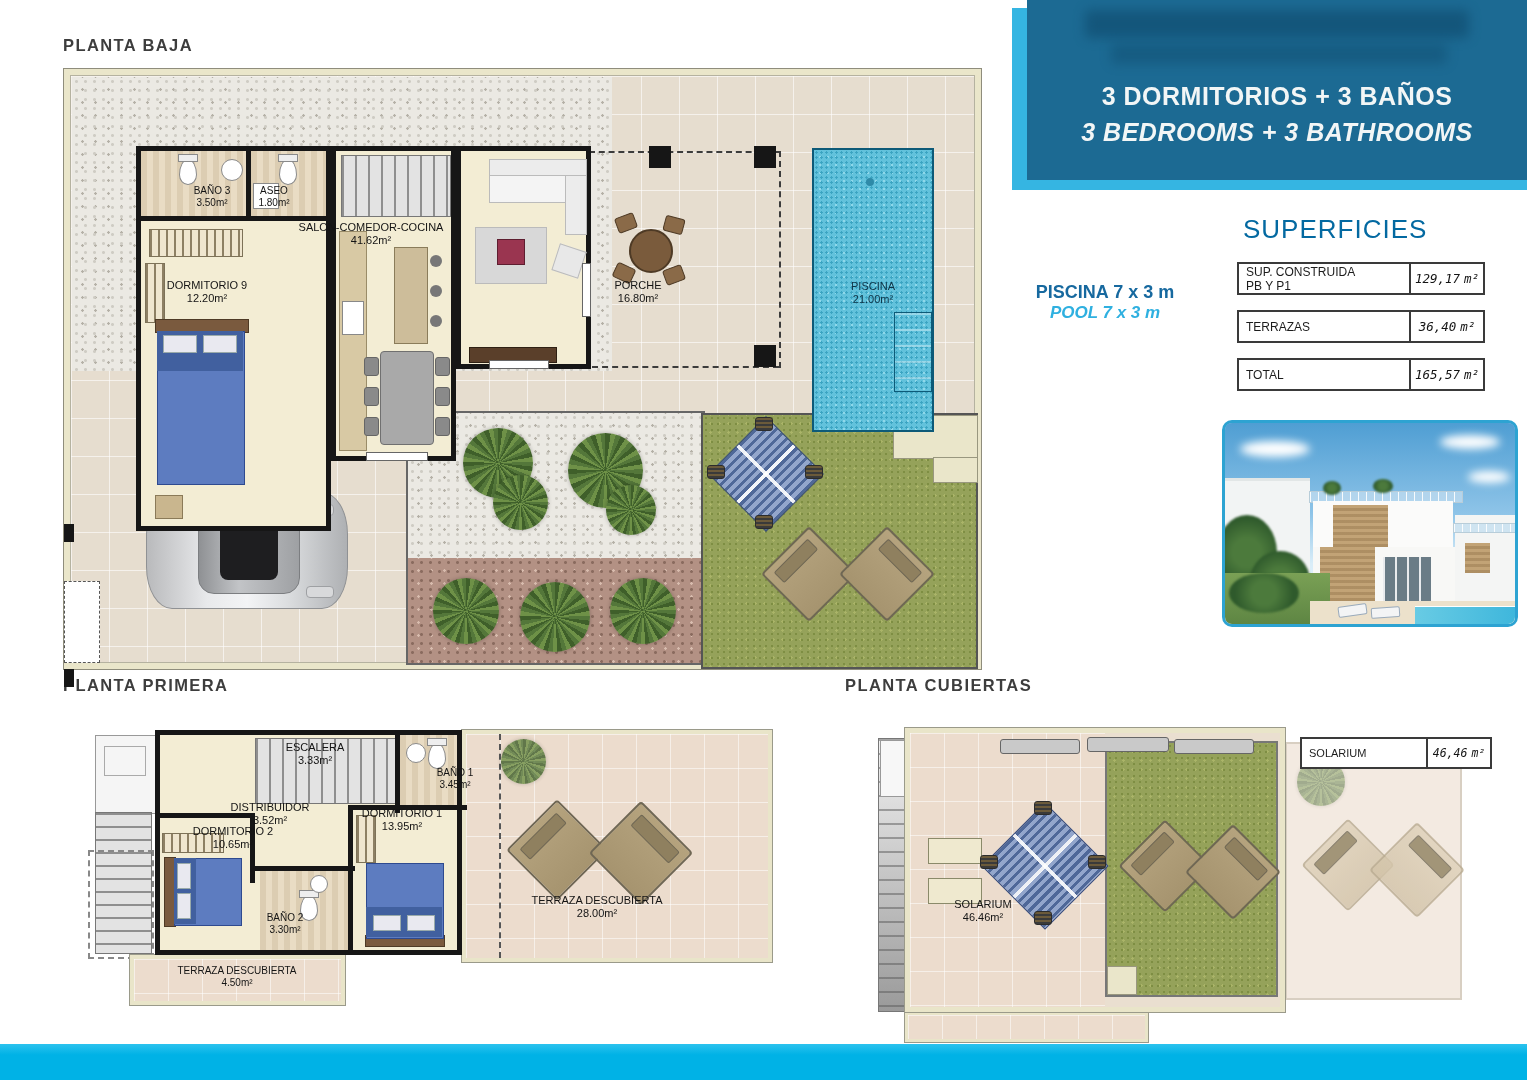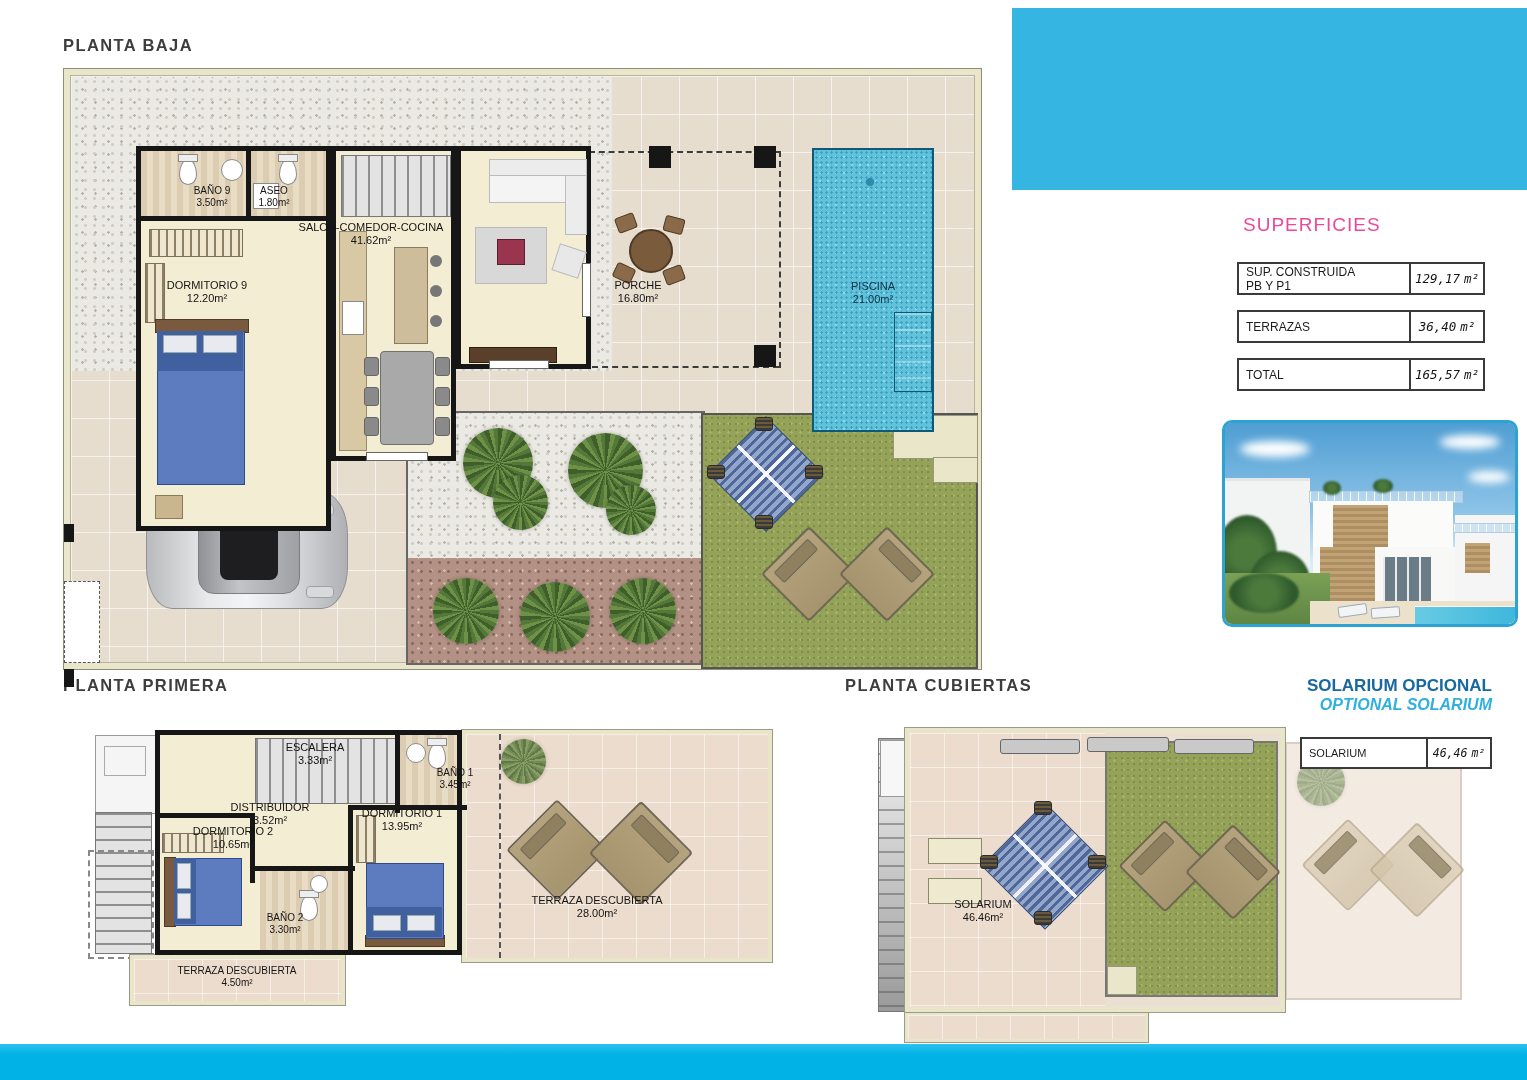--- a/index.html
+++ b/index.html
@@ -67,21 +67,21 @@
   .rlabel span{display:block;}
   .rlabel.sm{font-size:10px;}
   .plan-title{position:absolute;font-size:16.5px;font-weight:600;letter-spacing:1.4px;color:#3d3d3d;}
   
   .banner-cyan{position:absolute;background:#35b5e2;}
   .banner-dark{position:absolute;background:#1c6a93;overflow:hidden;}
   .wm{position:absolute;background:#0d4668;opacity:.55;filter:blur(6px);border-radius:4px;}
   .banner-text{position:absolute;left:0;right:0;text-align:center;color:#f2f6f6;font-weight:800;}
   .note-es{color:#17699f;font-weight:800;font-size:18px;}
   .note-en{color:#2fb0e0;font-weight:800;font-style:italic;font-size:17px;}
-  .sup-title{position:absolute;font-size:19px;color:#ec4899;letter-spacing:1px;}
+  .sup-title{position:absolute;font-size:26px;color:#0369a1;letter-spacing:1px;}
   .srow{position:absolute;width:248px;height:33px;border:2px solid #3a3a3a;background:#fff;
         display:flex;align-items:center;box-sizing:border-box;}
   .srow .lab{flex:1;padding-left:7px;font-size:12px;color:#1c1c1c;}
   .srow .val{width:72px;border-left:2px solid #3a3a3a;height:100%;display:flex;align-items:center;
         justify-content:center;font-family:"DejaVu Sans Mono",monospace;font-size:12.5px;font-style:italic;gap:4px;}
   .photo{position:absolute;border:3px solid #2da3d2;border-radius:10px;overflow:hidden;background:#8ec4e8;}
   .bottom-bar{position:absolute;background:linear-gradient(180deg,#2cc2ee 0%,#00b2e6 30%,#00b2e6 100%);}
   .ph{position:absolute;}
   .ph-bush{position:absolute;background:radial-gradient(circle,#4c7a3c 30%,#2f5a2c 72%);border-radius:50%;filter:blur(1px);}
   .stone{background-color:#c2a376;background-image:repeating-linear-gradient(0deg,rgba(120,90,50,.28) 0 3px,transparent 3px 6px);}
@@ -210,21 +210,21 @@
       <div class="pchair" style="left:52px;top:100px;width:16px;height:12px;"></div>
       <div class="lounger" style="left:72px;top:125px;width:64px;height:64px;transform:rotate(-45deg);"></div>
       <div class="lounger" style="left:150px;top:125px;width:64px;height:64px;transform:rotate(45deg);"></div>
     </div>
 
     <div class="abs" style="left:0;top:512px;width:34px;height:80px;background:#fff;border:1px dashed #555;z-index:6;"></div>
     <div class="wall" style="left:0;top:455px;width:10px;height:18px;z-index:6;"></div>
     <div class="wall" style="left:0;top:600px;width:10px;height:18px;z-index:6;"></div>
 
     <div class="rlabel sm" style="left:113px;top:116px;width:70px;">
-      <span>BAÑO 9</span>
+      <span>BAÑO 3</span>
         <span>3.50m²</span>
     </div>
     <div class="rlabel sm" style="left:182px;top:116px;width:56px;">
       <span>ASEO</span>
         <span>1.80m²</span>
     </div>
     <div class="rlabel" style="left:227px;top:152px;width:160px;">
       <span>SALON-COMEDOR-COCINA</span>
         <span>41.62m²</span>
     </div>
@@ -354,21 +354,31 @@
     <div class="abs" style="left:427px;top:27px;width:177px;height:258px;background:#f3eae1;border:2px solid #d8cfc2;box-sizing:border-box;">
       <div class="palm faint" style="left:10px;top:14px;width:48px;height:48px;"></div>
       <div class="lounger pale" style="left:28px;top:88px;width:62px;height:62px;transform:rotate(-45deg);"></div>
       <div class="lounger pale" style="left:96px;top:92px;width:64px;height:64px;transform:rotate(45deg);"></div>
     </div>
 
     <div class="abs tile-pink" style="left:47px;top:297px;width:243px;height:30px;border:3px solid #e9e5c9;outline:1px solid #9a9a8a;box-sizing:border-box;"></div>
   </div>
 
   <div class="banner-cyan" style="left:1012px;top:8px;width:515px;height:182px;"></div>
-
+  <div class="banner-dark" style="left:1027px;top:0;width:500px;height:180px;">
+    <div class="wm" style="left:58px;top:10px;width:384px;height:28px;"></div>
+    <div class="wm" style="left:84px;top:44px;width:336px;height:20px;opacity:.4;"></div>
+    <div class="banner-text" style="top:82px;font-size:25px;letter-spacing:.5px;">3 DORMITORIOS + 3 BAÑOS</div>
+    <div class="banner-text" style="top:118px;font-size:25px;font-style:italic;letter-spacing:.5px;">3 BEDROOMS + 3 BATHROOMS</div>
+  </div>
+
+  <div class="abs" style="left:985px;top:282px;width:240px;text-align:center;">
+    <div class="note-es">PISCINA 7 x 3 m</div>
+    <div class="note-en">POOL 7 x 3 m</div>
+  </div>
 
   <div class="sup-title" style="left:1243px;top:214px;">SUPERFICIES</div>
   <div class="srow" style="left:1237px;top:262px;gap:40px;">
     <span class="lab">SUP. CONSTRUIDA PB Y P1</span>
     <span class="val">
         <span>129,17</span>
         <span class="unit">m²</span>
       </span>
   </div>
   <div class="srow" style="left:1237px;top:310px;">
@@ -407,24 +417,20 @@
     <div class="ph-bush" style="left:-8px;top:92px;width:60px;height:75px;"></div>
     <div class="ph-bush" style="left:25px;top:128px;width:60px;height:60px;"></div>
     <div class="ph" style="left:0;top:150px;width:105px;height:51px;background:linear-gradient(#7aa055,#5e8643);"></div>
     <div class="ph-bush" style="left:4px;top:150px;width:70px;height:40px;"></div>
     <div class="ph" style="left:85px;top:178px;width:205px;height:23px;background:#ece1cb;"></div>
     <div class="ph" style="left:190px;top:183px;width:100px;height:18px;background:linear-gradient(90deg,#68cbe4,#3fb7dc);border-top:1px solid #fff;"></div>
     <div class="ph" style="left:113px;top:182px;width:27px;height:9px;background:#f3f4f5;border:1px solid #9ab;border-radius:2px;transform:rotate(-8deg);"></div>
     <div class="ph" style="left:146px;top:184px;width:27px;height:9px;background:#f3f4f5;border:1px solid #9ab;border-radius:2px;transform:rotate(-4deg);"></div>
   </div>
 
-  <div class="abs" style="left:1240px;top:676px;width:252px;text-align:right;">
-    <div class="note-es" style="font-size:17px;">SOLARIUM OPCIONAL</div>
-    <div class="note-en" style="font-size:16px;">OPTIONAL SOLARIUM</div>
-  </div>
   <div class="srow" style="left:1300px;top:737px;width:192px;height:32px;">
     <span class="lab" style="font-size:11px;">SOLARIUM</span>
     <span class="val" style="width:62px;font-size:11.5px;">
         <span>46,46</span>
         <span class="unit">m²</span>
       </span>
   </div>
 
   <div class="bottom-bar" style="left:0;top:1044px;width:1527px;height:36px;"></div>
 

